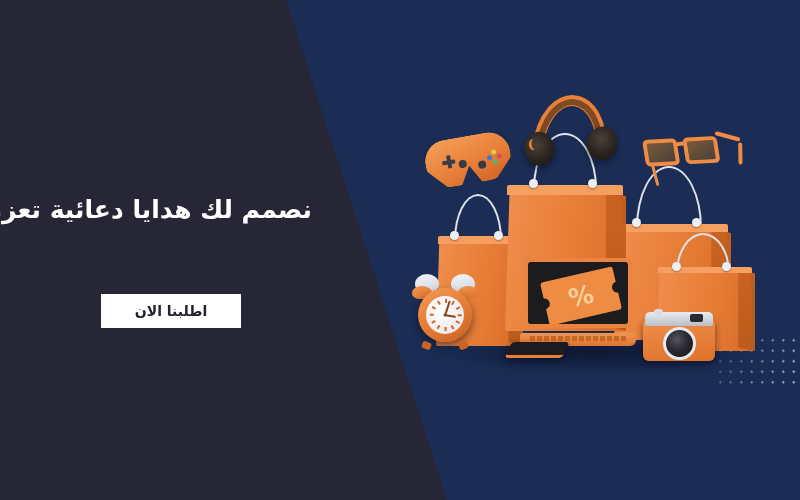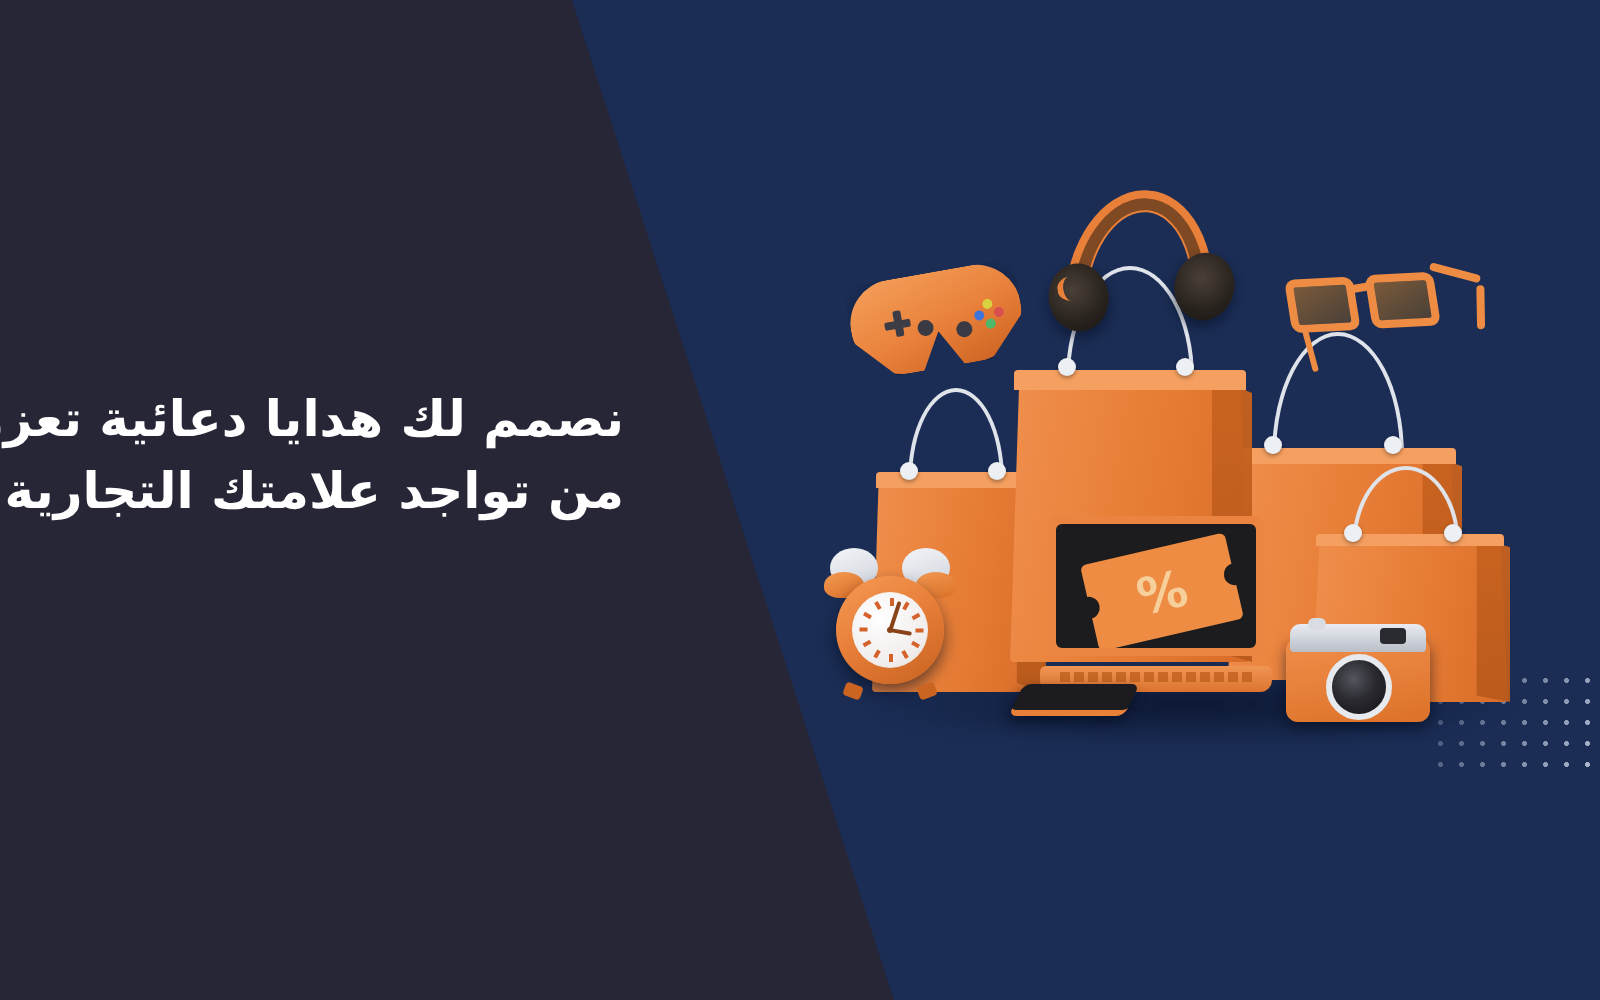--- a/index.html
+++ b/index.html
@@ -523,18 +523,20 @@
       <div class="vf"></div>
       <div class="shutter"></div>
       <div class="lens"></div>
     </div>
 
   </div>
 
   <div class="copy">
     <div class="headline">
       <span class="ln">نصمم لك هدايا دعائية تعزز</span>
-      <span class="ln">من تواجد علامتك التجارية</span>
     </div>
   </div>
 
+  <div class="cta-wrap">
+    <button class="cta">اطلبنا الان</button>
+  </div>
 
 </div>
 
 </body></html>

